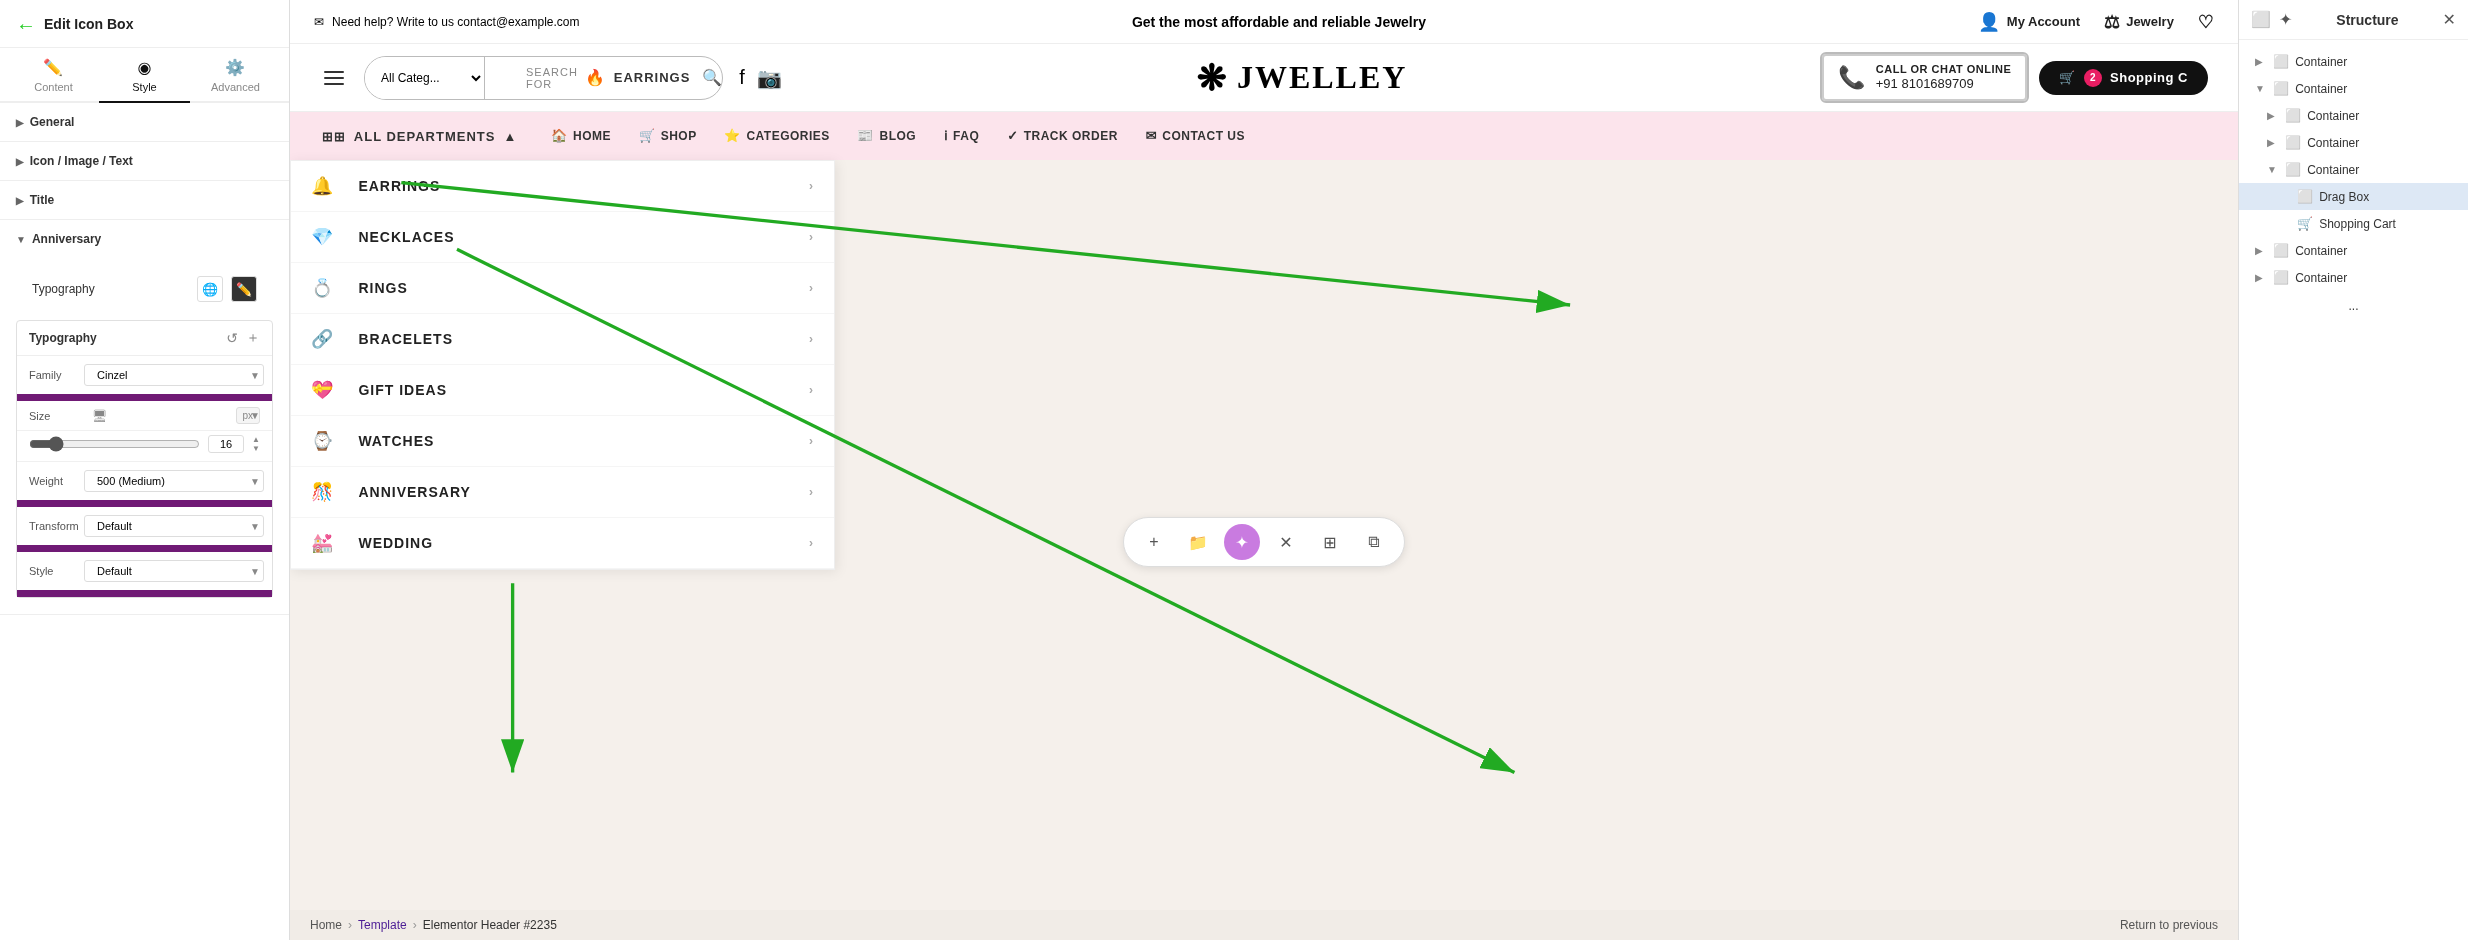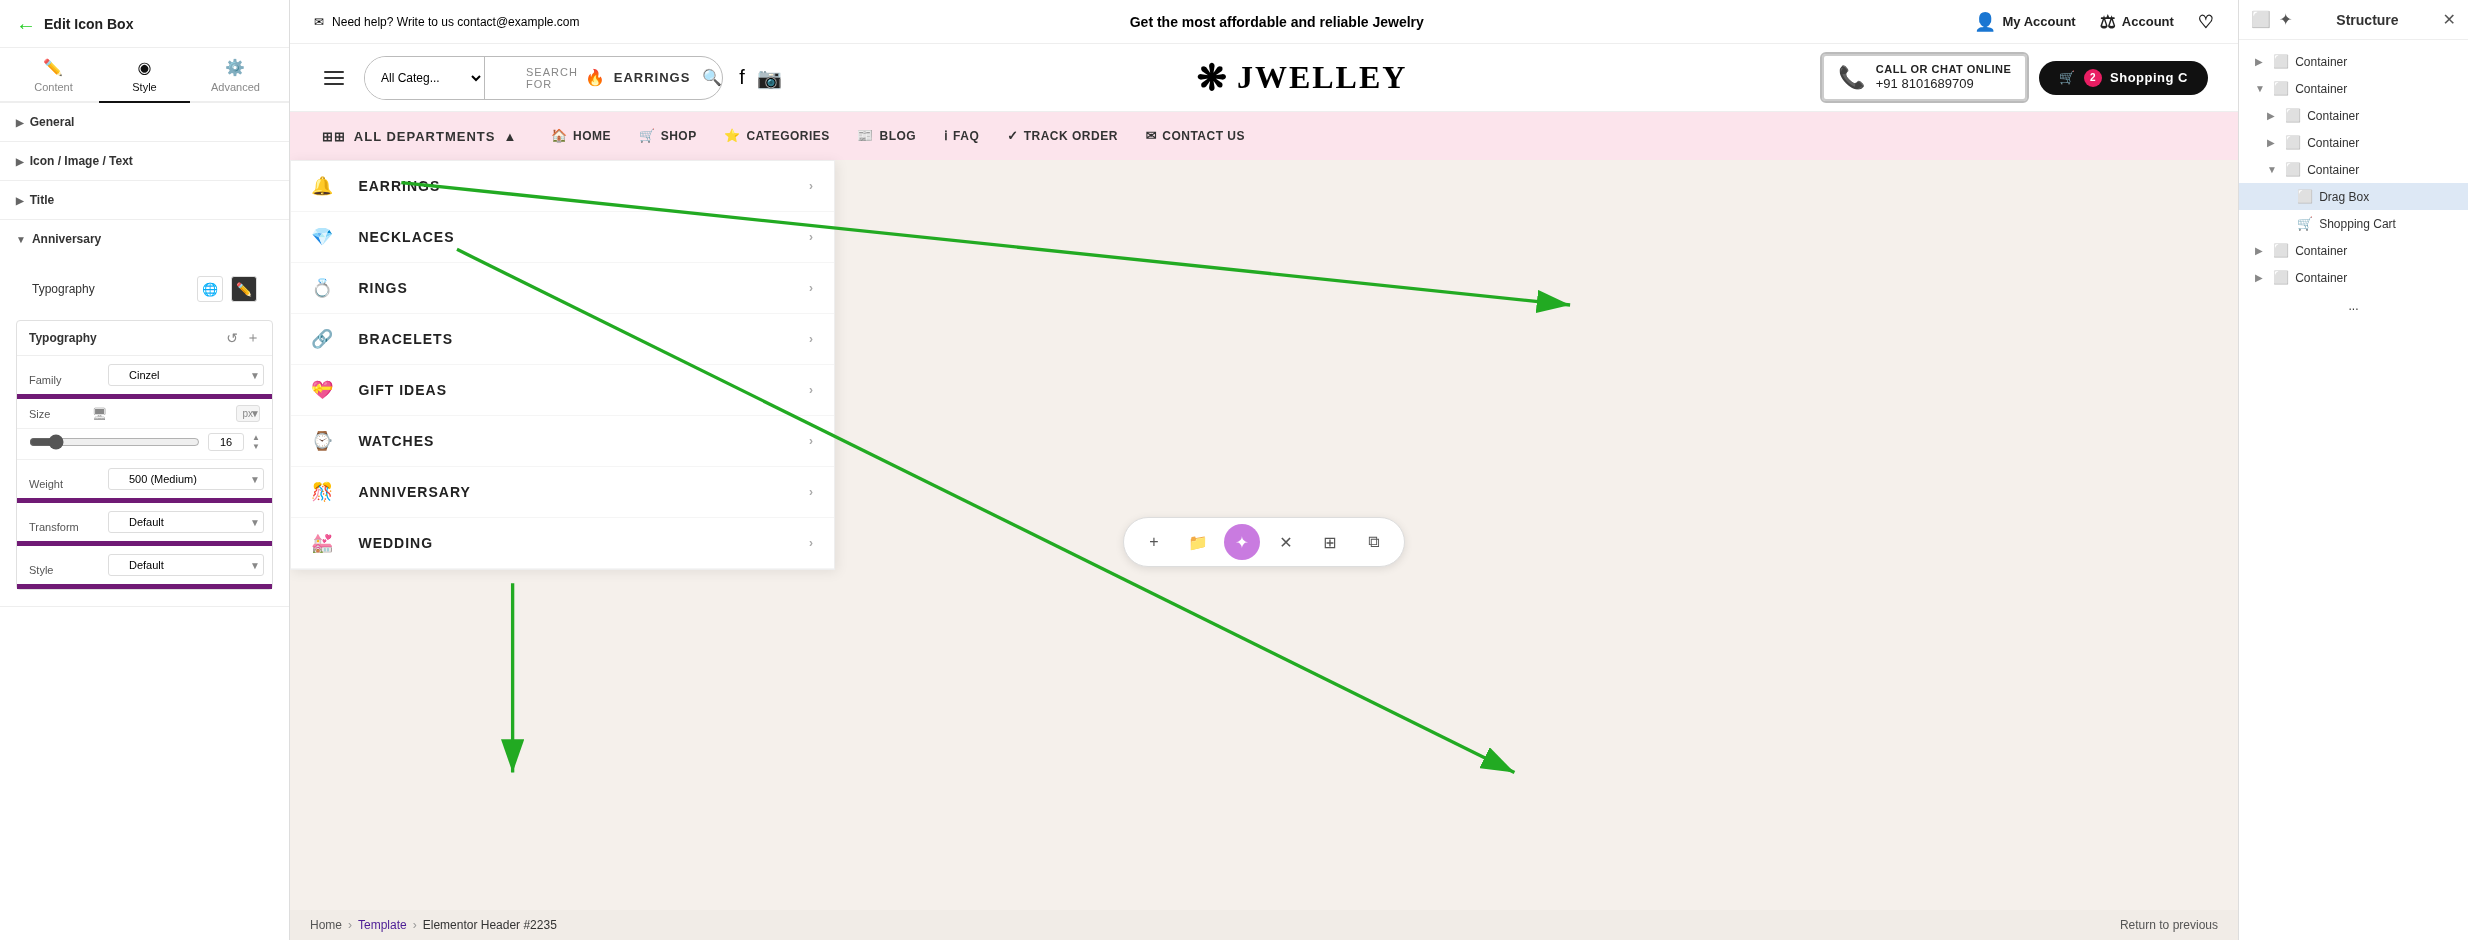--- a/index.html
+++ b/index.html
@@ -91,35 +91,35 @@
       justify-content: space-between;
       padding: 8px 12px;
       border-bottom: 1px solid #eee;
     }
     .typography-block-title { font-size: 12px; font-weight: 600; color: #333; }
     .typography-block-actions { display: flex; gap: 8px; align-items: center; }
     .typography-block-actions span { font-size: 14px; color: #888; cursor: pointer; }
 
     .form-row {
       display: flex;
-      align-items: flex-end;
+      align-items: center;
       padding: 8px 12px;
-      border-bottom: 5px solid #701a75;
-      gap: 24px;
+      border-bottom: 7px solid #701a75;
+      gap: 0;
     }
     .form-label { font-size: 11px; color: #555; min-width: 55px; }
     .form-control {
       flex: 1;
       display: flex;
       align-items: center;
       gap: 4px;
     }
     .select-box {
       flex: 1;
-      padding: 4px 20px;
+      padding: 4px 12px;
       border: 1px solid #ddd;
       border-radius: 3px;
       font-size: 11px;
       background: #fff;
       appearance: none;
       -webkit-appearance: none;
     }
     .select-arrow { font-size: 10px; color: #888; margin-left: -18px; pointer-events: none; }
 
     .size-row {
@@ -618,21 +618,21 @@
         <span>Need help? Write to us contact@example.com</span>
       </div>
       <div style="font-weight:600; font-size:14px;">Get the most affordable and reliable Jewelry</div>
       <div class="top-right-row">
         <div class="action-link">
           <span class="action-icon">👤</span>
           <span>My Account</span>
         </div>
         <div class="action-link">
           <span class="action-icon">⚖</span>
-          <span>Account</span>
+          <span>Jewelry</span>
         </div>
         <div class="action-link">
           <span class="action-icon">♡</span>
         </div>
       </div>
     </div>
 
     <div class="site-header-top">
 
       <div style="display:flex;align-items:center;gap:16px;">

